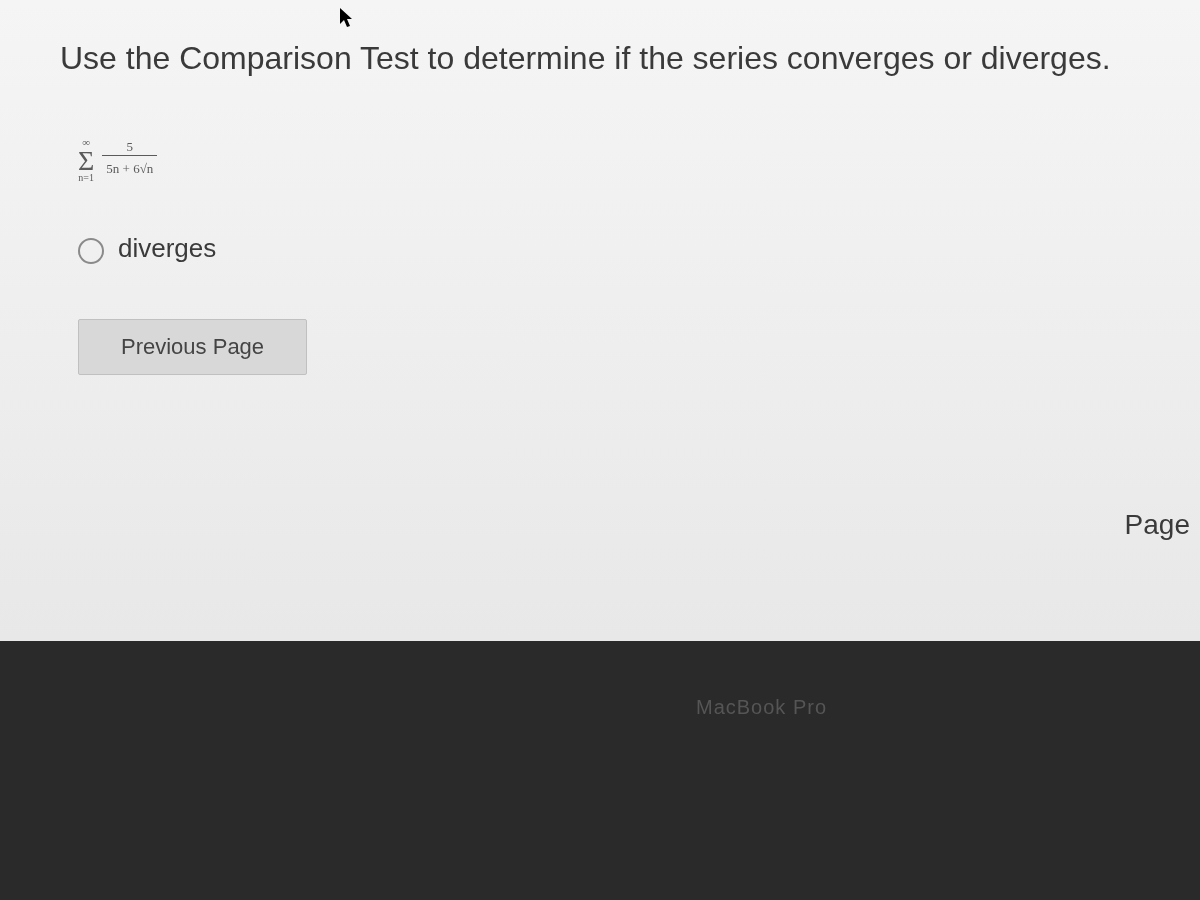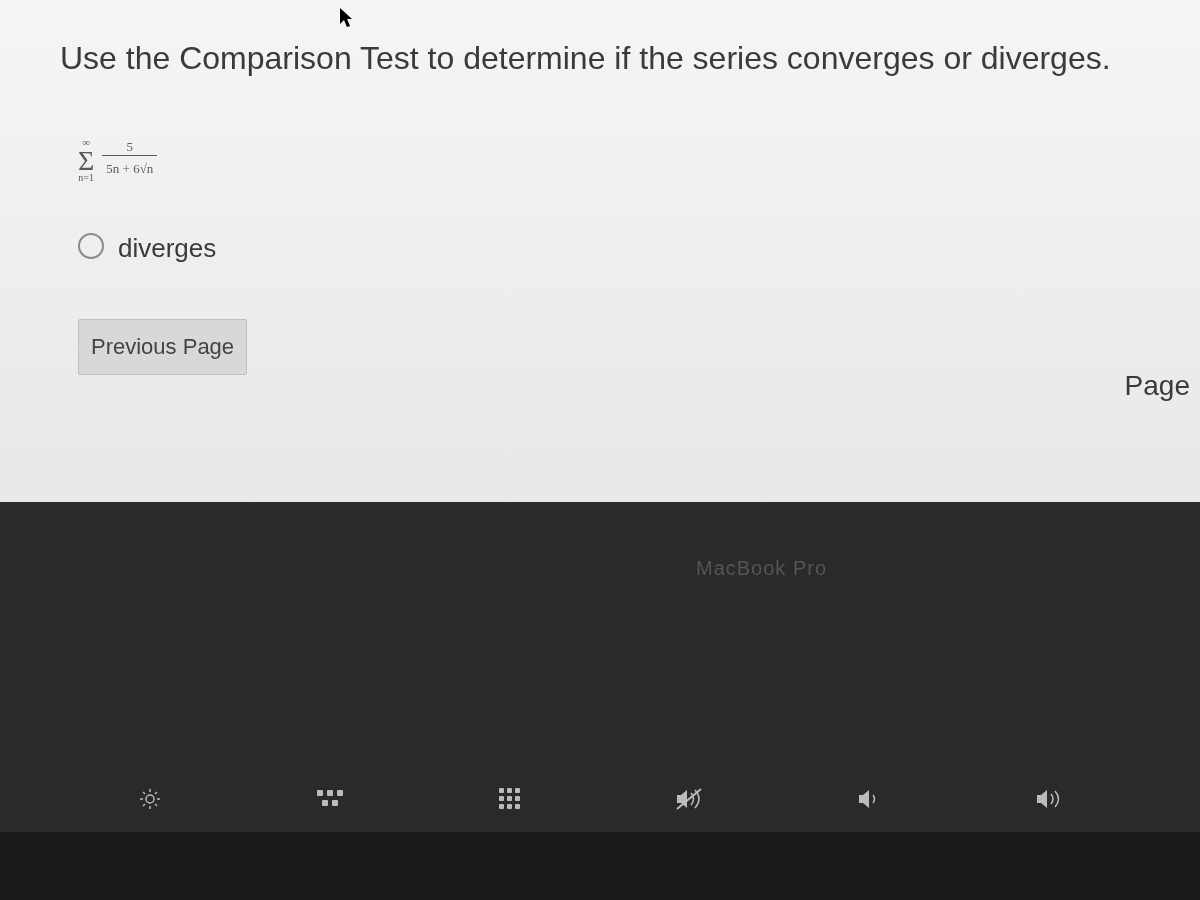--- a/index.html
+++ b/index.html
@@ -11,21 +11,21 @@
       width: 1200px;
       height: 900px;
       font-family: -apple-system, BlinkMacSystemFont, "Segoe UI", Arial, sans-serif;
       background: #1a1a1a;
       overflow: hidden;
       position: relative;
     }
     .quiz-panel {
       background: linear-gradient(to bottom, #f5f5f5, #e8e8e8);
       width: 100%;
-      height: 502px;
+      height: 641px;
       padding: 40px 50px 30px 60px;
       position: relative;
     }
     .question-title {
       font-size: 32px;
       font-weight: 500;
       color: #3a3a3a;
       margin-bottom: 60px;
     }
     .formula-container {
@@ -69,21 +69,21 @@
     .fraction-den {
       border-top: 1px solid #5a5a5a;
       padding: 5px 4px;
     }
     .options {
       margin-left: 18px;
       margin-bottom: 55px;
     }
     .radio-option {
       display: flex;
-      align-items: flex-start;
+      align-items: flex-end;
       gap: 14px;
       margin-bottom: 18px;
       cursor: pointer;
     }
     .radio-circle {
       width: 26px;
       height: 26px;
       border: 2px solid #8a8a8a;
       border-radius: 50%;
       flex-shrink: 0;
@@ -95,21 +95,21 @@
     }
     .button-row {
       display: flex;
       gap: 70px;
       align-items: center;
       margin-left: 18px;
     }
     .nav-button {
       background: #d8d8d8;
       border: 1px solid #c0c0c0;
-      padding: 14px 12px;
+      padding: 14px 42px;
       font-size: 22px;
       color: #444;
       cursor: pointer;
       border-radius: 2px;
       font-family: inherit;
     }
     .page-label {
       position: absolute;
       right: 10px;
       bottom: 100px;

